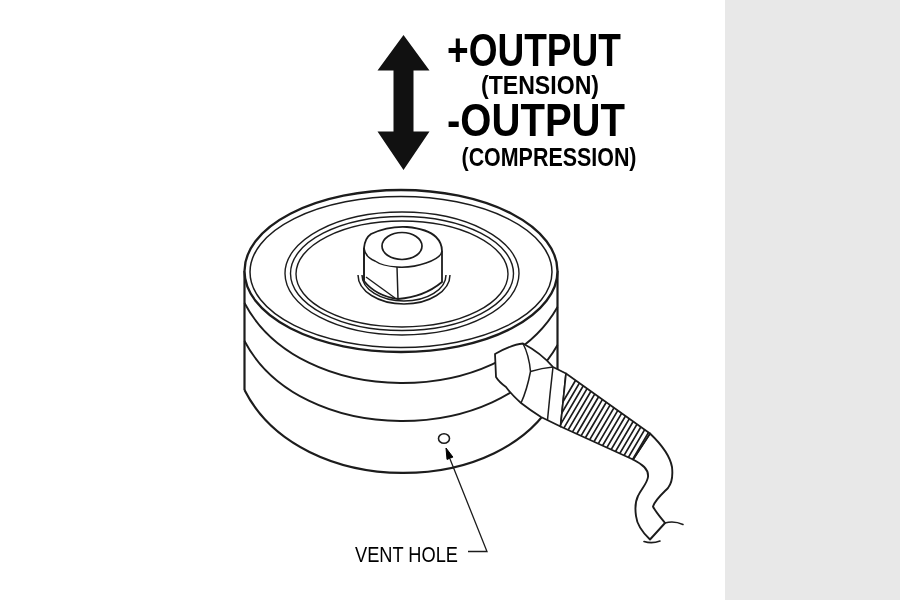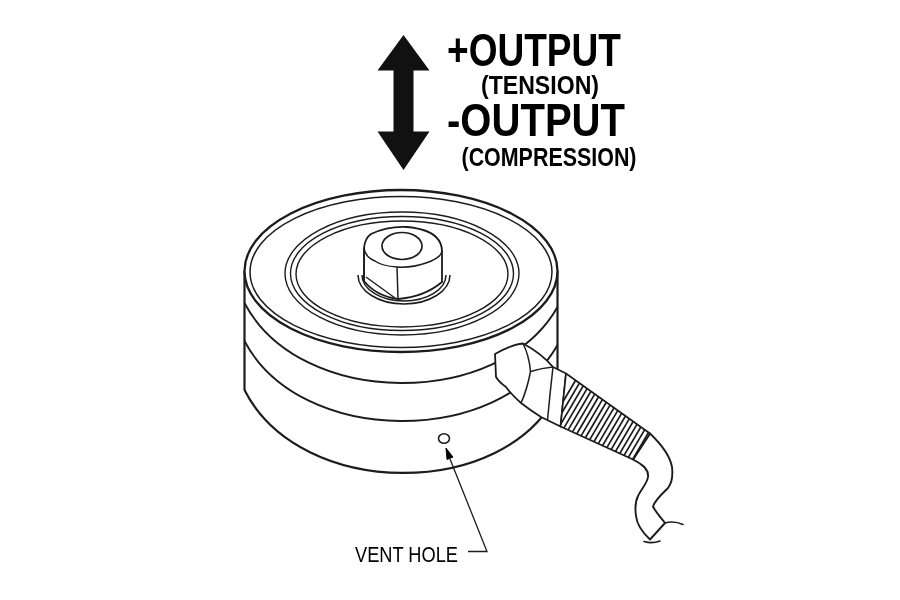--- a/index.html
+++ b/index.html
@@ -1,17 +1,17 @@
 <!DOCTYPE html>
 <html><head>
 <meta charset="utf-8">
 <style>
   html,body{margin:0;padding:0;background:#e8e8e8;}
   .stage{
-    position:relative;width:900px;height:600px;
+    position:relative;width:725px;height:600px;
     background:#ffffff;overflow:hidden;
     font-family:"Liberation Sans",sans-serif;
   }
   svg{display:block}
   svg text{
     font-family:"Liberation Sans",sans-serif;
     fill:#000000;
   }
   .big-label{font-size:47px;font-weight:bold;}
   .sub-label{font-size:25px;font-weight:bold;}

